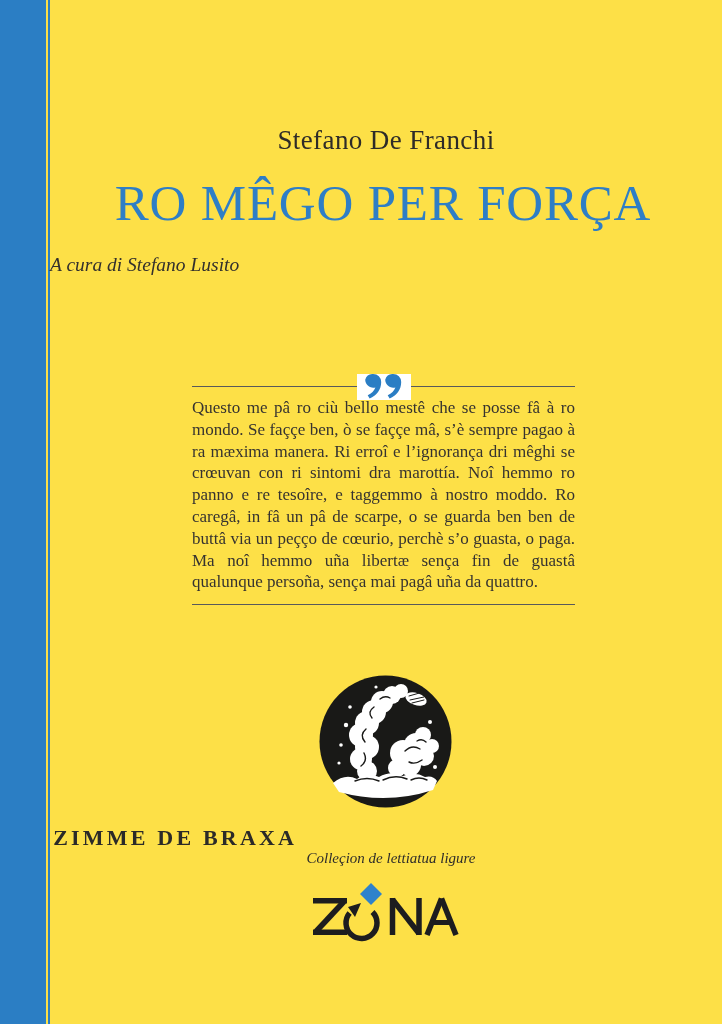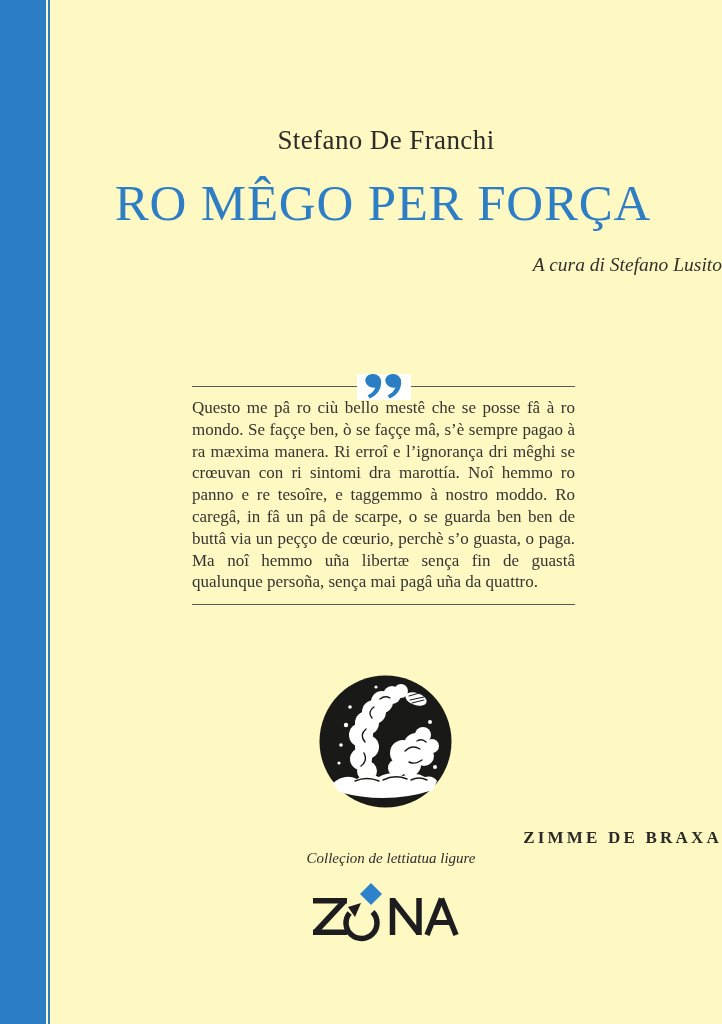--- a/index.html
+++ b/index.html
@@ -1,46 +1,46 @@
 <!DOCTYPE html>
 <html><head>
 <meta charset="utf-8">
 <style>
   html,body{margin:0;padding:0;background:#ffffff;}
-  .page{position:relative;width:722px;height:1024px;background:#fef9c3;overflow:hidden;
+  .page{position:relative;width:722px;height:1024px;background:#fde047;overflow:hidden;
         font-family:"Liberation Serif", serif;color:#2e2b28;}
   
   .spine-bar{position:absolute;left:0;top:0;width:46px;height:1024px;background:#2b7ec4;}
   .spine-line{position:absolute;left:48px;top:0;width:2px;height:1024px;background:#2b7ec4;}
 
   
   .author{position:absolute;left:50px;right:0;top:124px;text-align:center;
           font-size:27px;line-height:32px;letter-spacing:.4px;color:#2e2b28;}
   .title{position:absolute;left:44px;right:0;top:170px;margin:0;text-align:center;
          font-size:51px;line-height:66px;font-weight:normal;letter-spacing:.8px;color:#2e7ec6;}
-  .subtitle{position:absolute;left:50px;right:0;top:251px;text-align:right;
+  .subtitle{position:absolute;left:50px;right:0;top:251px;text-align:left;
             font-style:italic;font-size:19.5px;line-height:28px;color:#33302d;}
 
   
   .quote{position:absolute;left:192px;top:386px;width:383px;}
   .rule{border-top:1.5px solid #58595b;height:0;}
   .rule-top{position:relative;}
   .qmark-holder{position:absolute;left:50%;top:-13px;transform:translateX(-50%);
                 background:#ffffff;padding:0 8px;line-height:0;display:inline-block;}
   .qmark-holder svg{display:block;}
   .quote-text{margin:10px 0 0 0;font-size:17px;line-height:21.8px;color:#363330;
               text-align:justify;hyphens:none;}
   .rule-bottom{position:absolute;left:0;top:218px;width:383px;}
 
   
   .emblem{position:absolute;left:317px;top:673px;width:137px;height:137px;}
 
   
-  .series{position:absolute;left:50px;right:0;top:828px;text-align:right;
-          font-size:17px;line-height:20px;font-weight:bold;letter-spacing:3.2px;
+  .series{position:absolute;left:50px;right:0;top:828px;text-align:left;
+          font-size:22px;line-height:20px;font-weight:bold;letter-spacing:3.2px;
           text-indent:3.2px;color:#2b2a28;}
   .series-sub{position:absolute;left:60px;right:0;top:849px;text-align:center;
               font-style:italic;font-size:15px;line-height:19px;color:#2f2d2a;}
 
   
   .zona{position:absolute;left:303px;top:876px;width:164px;height:72px;}
 </style>
 </head>
 <body>
 

